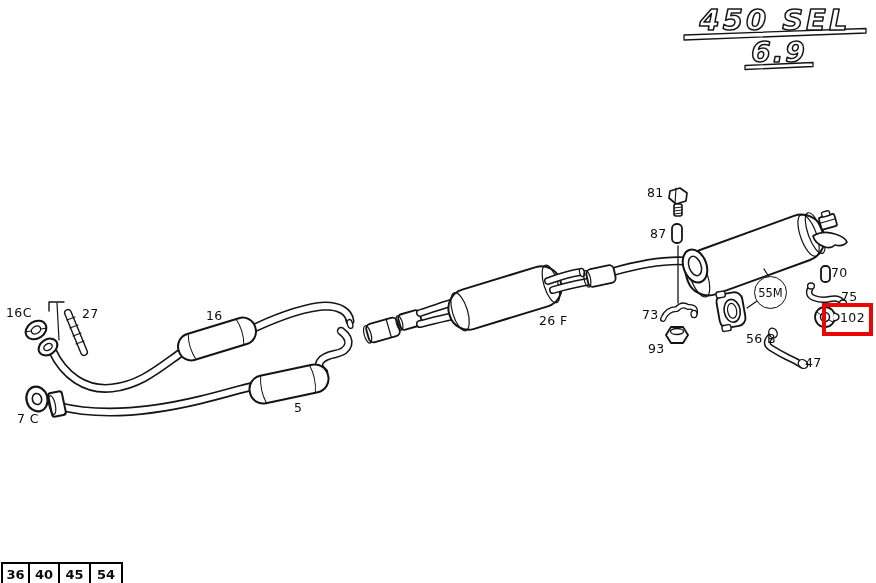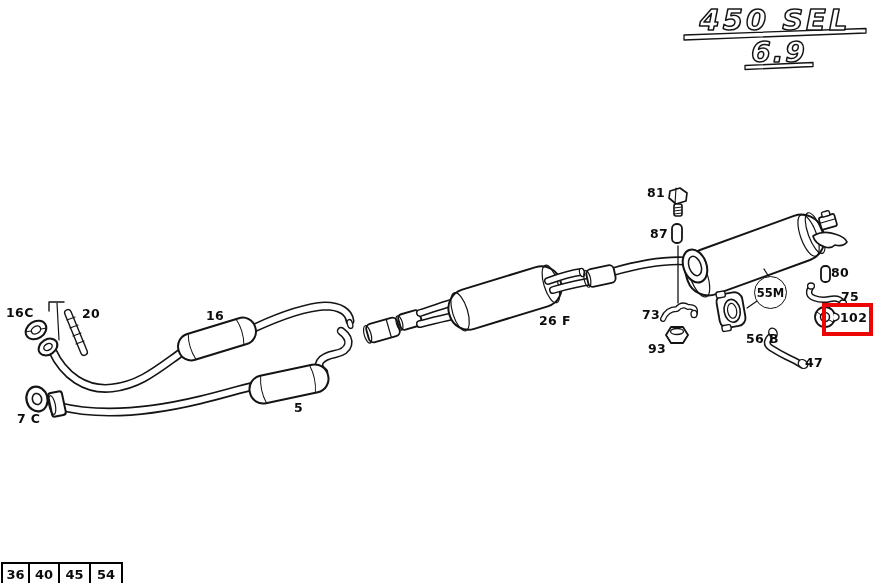--- a/index.html
+++ b/index.html
@@ -2,27 +2,27 @@
 <html><head>
 <meta charset="utf-8">
 <style>
   html,body{margin:0;padding:0;}
   body{
     width:876px;height:583px;position:relative;overflow:hidden;
     background:#ffffff;font-family:"DejaVu Sans","Liberation Sans",sans-serif;
   }
   svg{position:absolute;left:0;top:0;}
   .plabel{
-    position:absolute;font-weight:bold;font-size:12.5px;color:#0c0c0c;
+    position:absolute;font-weight:normal;font-size:12.5px;color:#0c0c0c;
     letter-spacing:.4px;white-space:nowrap;
   }
   .callout-circle{
     position:absolute;left:754px;top:276px;width:33px;height:33px;
     border:1.6px solid #111;border-radius:50%;box-sizing:border-box;
-    font-weight:bold;font-size:11.5px;color:#0c0c0c;background:#fff;
+    font-weight:normal;font-size:11.5px;color:#0c0c0c;background:#fff;
     display:flex;align-items:center;justify-content:center;letter-spacing:0;
   }
   .hl-box{
     position:absolute;left:822px;top:303px;width:51px;height:33px;
     border:4px solid #ec0505;box-sizing:border-box;background:transparent;
   }
   .footer-tabs{
     position:absolute;left:1px;top:562px;display:flex;
   }
   .ftab{
@@ -229,32 +229,32 @@
       <path d="M772,335 q-9,8 -1,13 q8,5 16,9 q9,4 15,8" stroke-width="7"></path>
       <path d="M772,335 q-9,8 -1,13 q8,5 16,9 q9,4 15,8" stroke="#fff" stroke-width="4"></path>
       <ellipse cx="773" cy="333" rx="4" ry="5" transform="rotate(-25 773 333)" fill="#fff" stroke-width="1.4"></ellipse>
       <ellipse cx="803" cy="364" rx="4" ry="5" transform="rotate(-55 803 364)" fill="#fff" stroke-width="1.4"></ellipse>
     </g>
 
   </g>
 </svg>
 
 <span class="plabel" style="left:6px;top:305px">16C</span>
-<span class="plabel" style="left:82px;top:306px">20</span>
+<span class="plabel" style="left:82px;top:306px">27</span>
 <span class="plabel" style="left:206px;top:308px">16</span>
 <span class="plabel" style="left:294px;top:400px">5</span>
 <span class="plabel" style="left:17px;top:411px">7 C</span>
 <span class="plabel" style="left:539px;top:313px">26 F</span>
 <span class="plabel" style="left:647px;top:185px">81</span>
 <span class="plabel" style="left:650px;top:226px">87</span>
 <span class="plabel" style="left:642px;top:307px">73</span>
 <span class="plabel" style="left:648px;top:341px">93</span>
 <span class="plabel" style="left:746px;top:331px">56 B</span>
 <span class="callout-circle">55M</span>
-<span class="plabel" style="left:831px;top:265px">80</span>
+<span class="plabel" style="left:831px;top:265px">70</span>
 <span class="plabel" style="left:841px;top:289px">75</span>
 <span class="plabel" style="left:840px;top:310px">102</span>
 <span class="plabel" style="left:805px;top:355px">47</span>
 
 <div class="hl-box"></div>
 
 <div class="footer-tabs">
   <div class="ftab f0">36</div>
   <div class="ftab f1">40</div>
   <div class="ftab f2">45</div>

